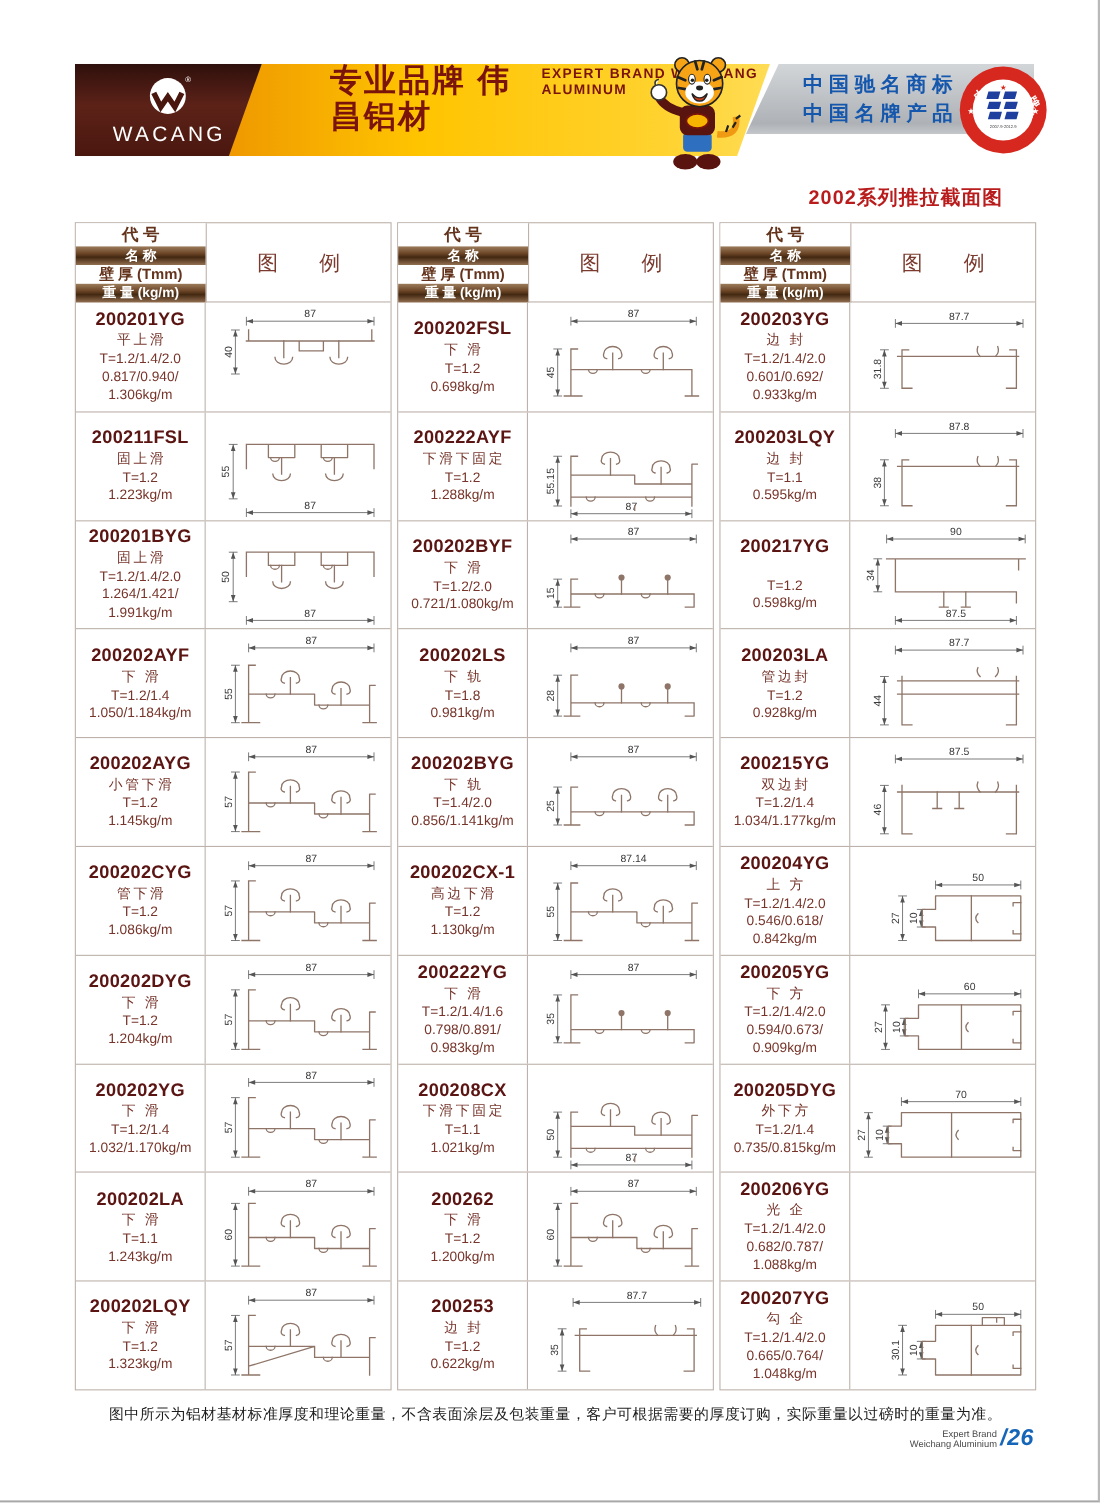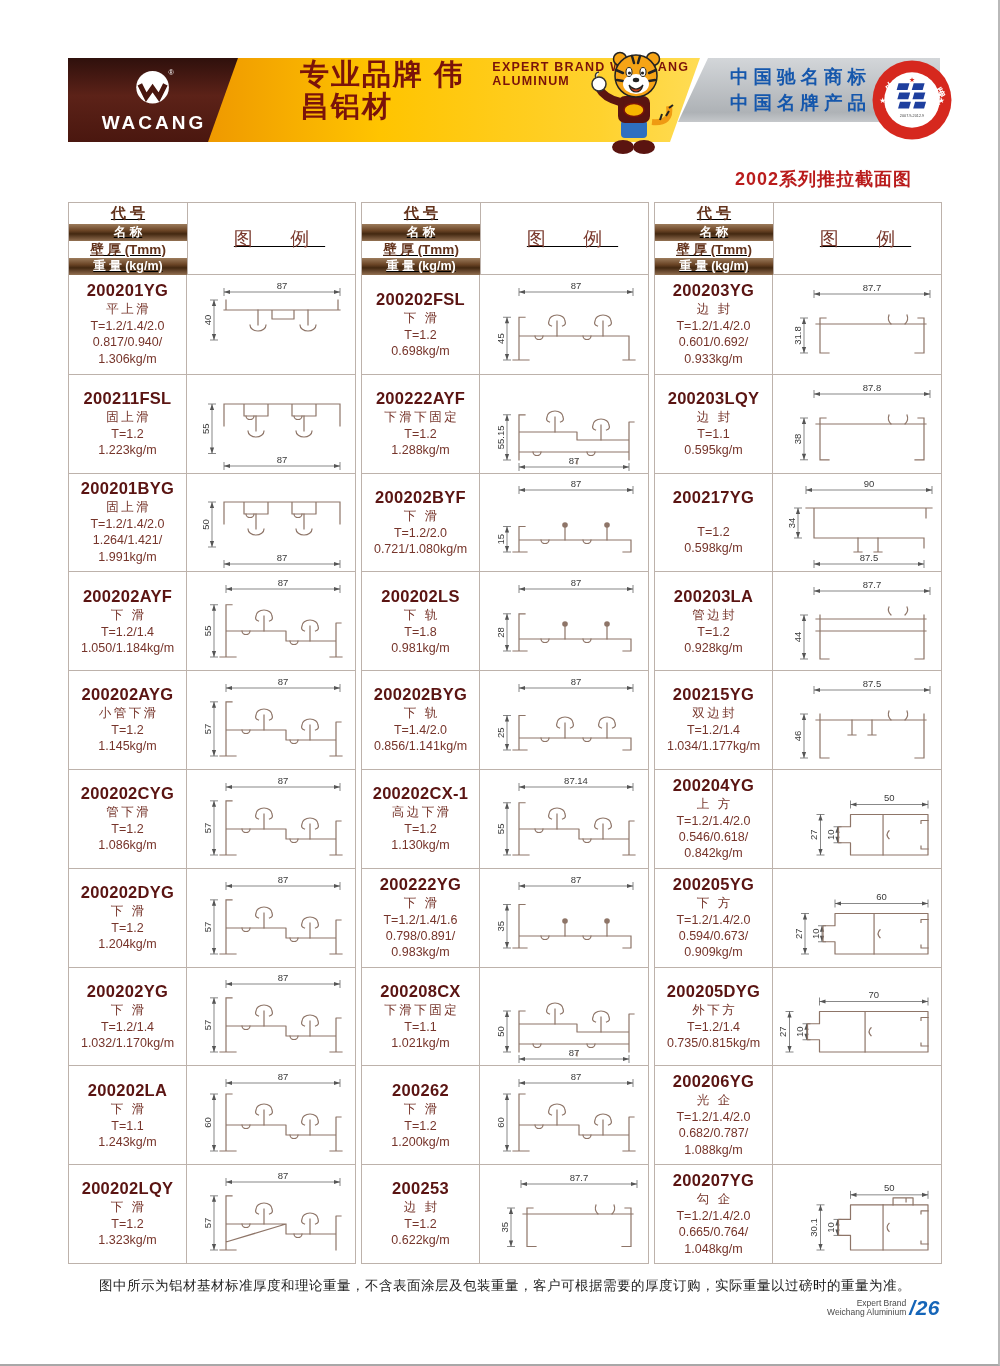--- a/index.html
+++ b/index.html
@@ -8,42 +8,42 @@
   #page {
     position:relative; width:1000px; height:1366px; background:#fff; margin:0 auto;
     border-right:2px solid #b9b9b9; border-bottom:2px solid #a8a8a8; overflow:hidden;
   }
   
   .banner { position:absolute; left:68px; top:58px; width:872px; height:84px; }
   .logo-block { position:absolute; left:0; top:0; width:172px; height:84px;
     background:linear-gradient(180deg,#2f100c,#5c2218 45%,#4a170f);
     clip-path:polygon(0 0,100% 0,calc(100% - 26px) 100%,0 100%);
     display:flex; flex-direction:column; align-items:center; justify-content:center; }
-  .logo-text { color:#fff; font-weight:bold; font-size:19px; letter-spacing:3px; margin-top:2px; }
+  .logo-text { color:#fff; font-weight:normal; font-size:19px; letter-spacing:3px; margin-top:2px; }
   .gold-band { position:absolute; left:140px; top:0; width:492px; height:84px;
     background:linear-gradient(90deg,#ef9900,#ffc400 35%,#ffd22e 80%,#ffdc55);
     clip-path:polygon(30px 0,100% 0,calc(100% - 30px) 100%,0 100%);
     display:flex; justify-content:center; padding-left:92px; }
   .slogan-cn { color:#7a130a; font-weight:bold; font-size:29px; letter-spacing:2px; line-height:32px;}
   .slogan-en { color:#7a130a; font-weight:bold; font-size:12.5px; letter-spacing:1.2px; margin-top:2px;}
   .gray-band { position:absolute; left:610px; top:0; width:262px; height:64px;
     background:linear-gradient(180deg,#d3d6d9,#aeb2b6 85%,#c5c8cb);
     clip-path:polygon(30px 0,100% 0,100% 100%,0 100%);
     display:flex; flex-direction:column; justify-content:center; padding-left:52px; }
   .honor-line { color:#1557ac; font-weight:bold; font-size:18.5px; letter-spacing:5px; line-height:26px; }
   .badge { position:absolute; left:802px; top:0; width:84px; height:84px; }
   .tiger { position:absolute; left:522px; top:-8px; width:92px; height:106px; }
   .series-title { position:absolute; top:167px; left:532px; width:380px; text-align:right;
     font-size:18px; font-weight:bold; color:#b91c1c; letter-spacing:1px; }
   
   :root { --bd:#bdb2ab; --brown:#63331c; --code:#5a1412; --val:#76342a; }
   .tables { position:absolute; left:68px; top:202px; width:874px;
     display:grid; grid-template-columns:repeat(3,1fr); gap:5px; }
   .ptable { border:1px solid var(--bd); background:#fff; }
-  .thead { display:grid; grid-template-columns:118px 1fr; grid-template-rows:21px 17px 17px 17px;text-decoration:underline; }
+  .thead { display:grid; grid-template-columns:118px 1fr; grid-template-rows:21px 17px 17px 17px; }
   .h-cell { display:flex; align-items:center; justify-content:center; }
   .h-white { color:var(--brown); font-weight:bold; font-size:13.5px; background:#fff; }
   .h-white.big { font-size:15px; }
   .h-brown { color:#fff; font-weight:bold; font-size:12.5px;
     background:linear-gradient(180deg,#9c7c5c,#6b4526 38%,#432811 58%,#7b5a3e 88%,#937253); }
   .thead-right { grid-column:2; grid-row:1/5; border-left:1px solid var(--bd); border-bottom:1px solid var(--bd);
     display:flex; align-items:center; justify-content:center;
     color:#7a3a2e; font-size:19px; letter-spacing:16px; text-indent:16px; }
   .prow { display:grid; grid-template-columns:118px 1fr; height:98.8px; border-top:1px solid var(--bd); }
   .prow:first-child { border-top:none; }

